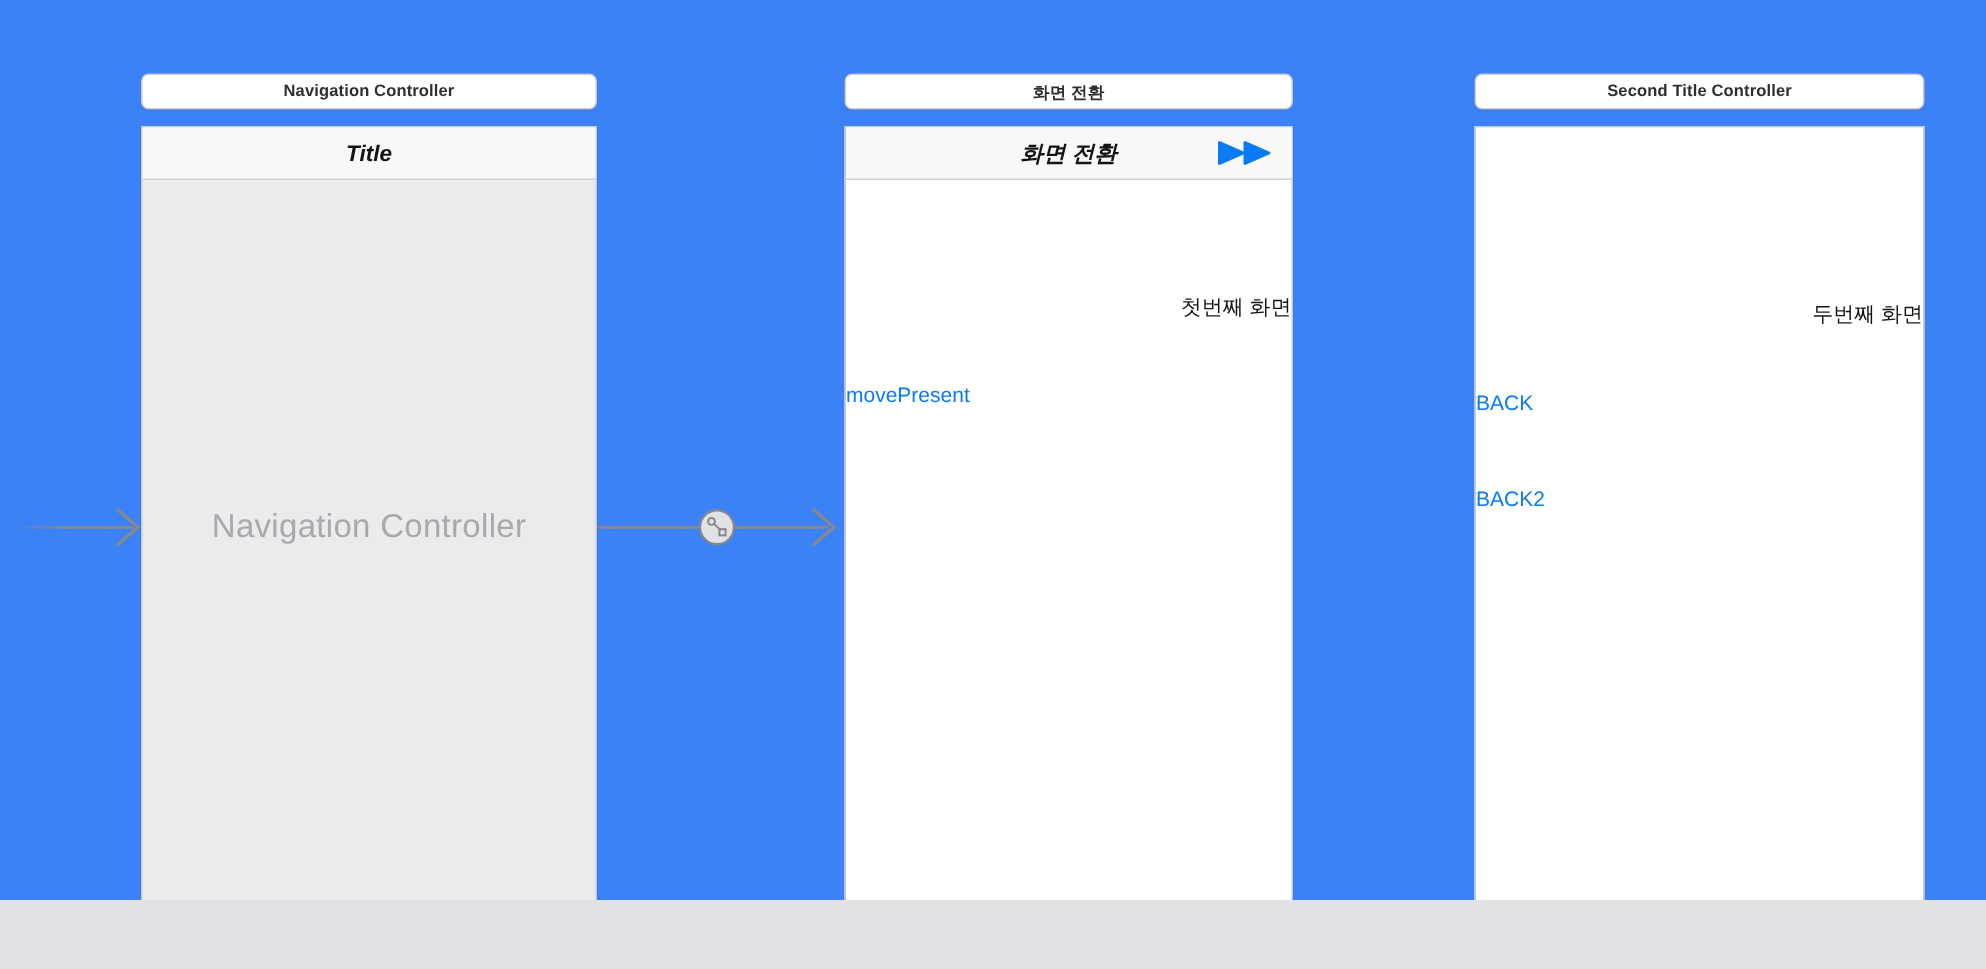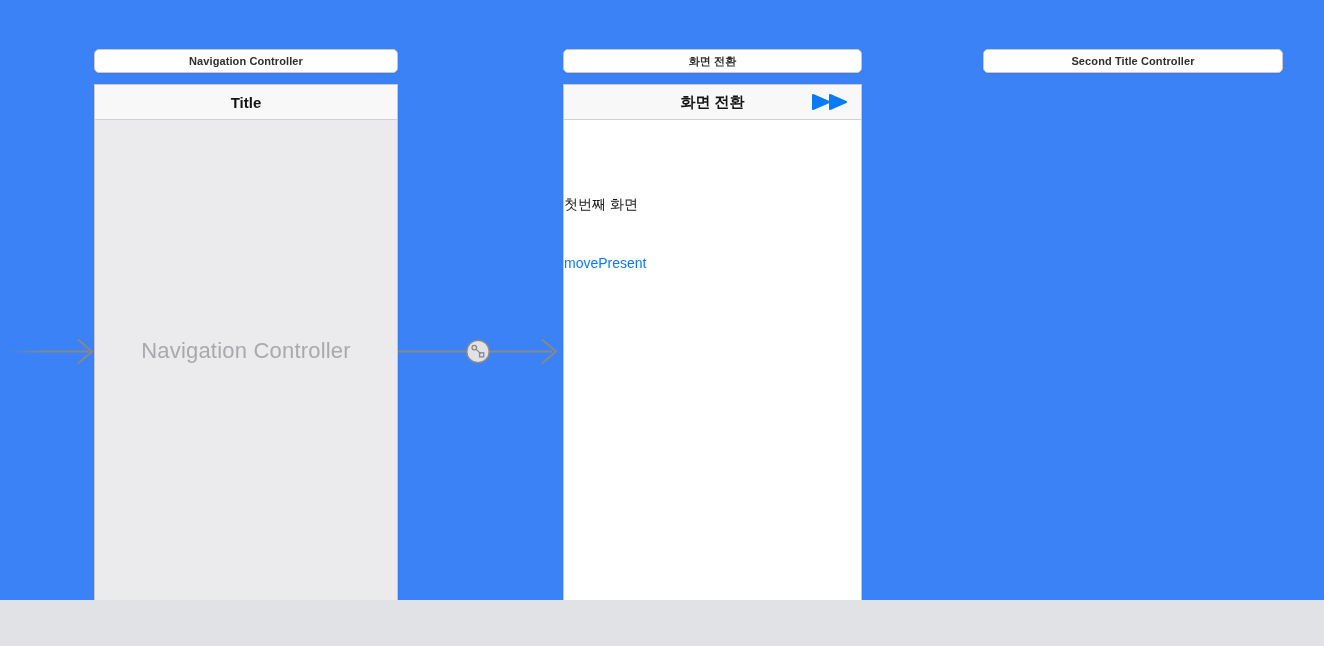--- a/index.html
+++ b/index.html
@@ -49,20 +49,21 @@
     height: 35px;
     background: #f8f8f8;
     border-bottom: 1px solid #d1d1d4;
     display: flex;
     align-items: center;
     justify-content: center;
     font-size: 15px;
     font-weight: bold;
     color: #141416;
     box-sizing: border-box;
+    font-style: italic;
   }
   .nav-bar .bar-button {
     position: absolute;
     right: 12px;
     top: 50%;
     transform: translateY(-50%);
     width: 38px;
     height: 17px;
     display: flex;
     align-items: center;
@@ -76,21 +77,21 @@
     align-items: center;
     justify-content: center;
     font-size: 22px;
     font-weight: 500;
     color: #a9a9ad;
     letter-spacing: 0.2px;
   }
   .ui-label {
     position: absolute;
     left: 0; right: 0;
-    text-align: left;
+    text-align: right;
     font-size: 14px;
     color: #141416;
     line-height: 20px;
     height: 20px;
   }
   .ui-button {
     position: absolute;
     left: 0; right: 0;
     text-align: left;
     font-size: 14px;
@@ -152,14 +153,19 @@
         </svg>
       </span>
     </div>
     <div class="ui-label" style="top:109px;">첫번째 화면</div>
     <div class="ui-button" style="top:168px;">movePresent</div>
   </div>
 
   <div class="dock-pill" style="left:983px; top:49px; width:300px;">
     <span>Second Title Controller</span>
   </div>
+  <div class="device-card" style="left:983px; width:300px;">
+    <div class="ui-label" style="top:114px;">두번째 화면</div>
+    <div class="ui-button" style="top:173px;">BACK</div>
+    <div class="ui-button" style="top:237px;">BACK2</div>
+  </div>
 
 </div>
 
 </body></html>

